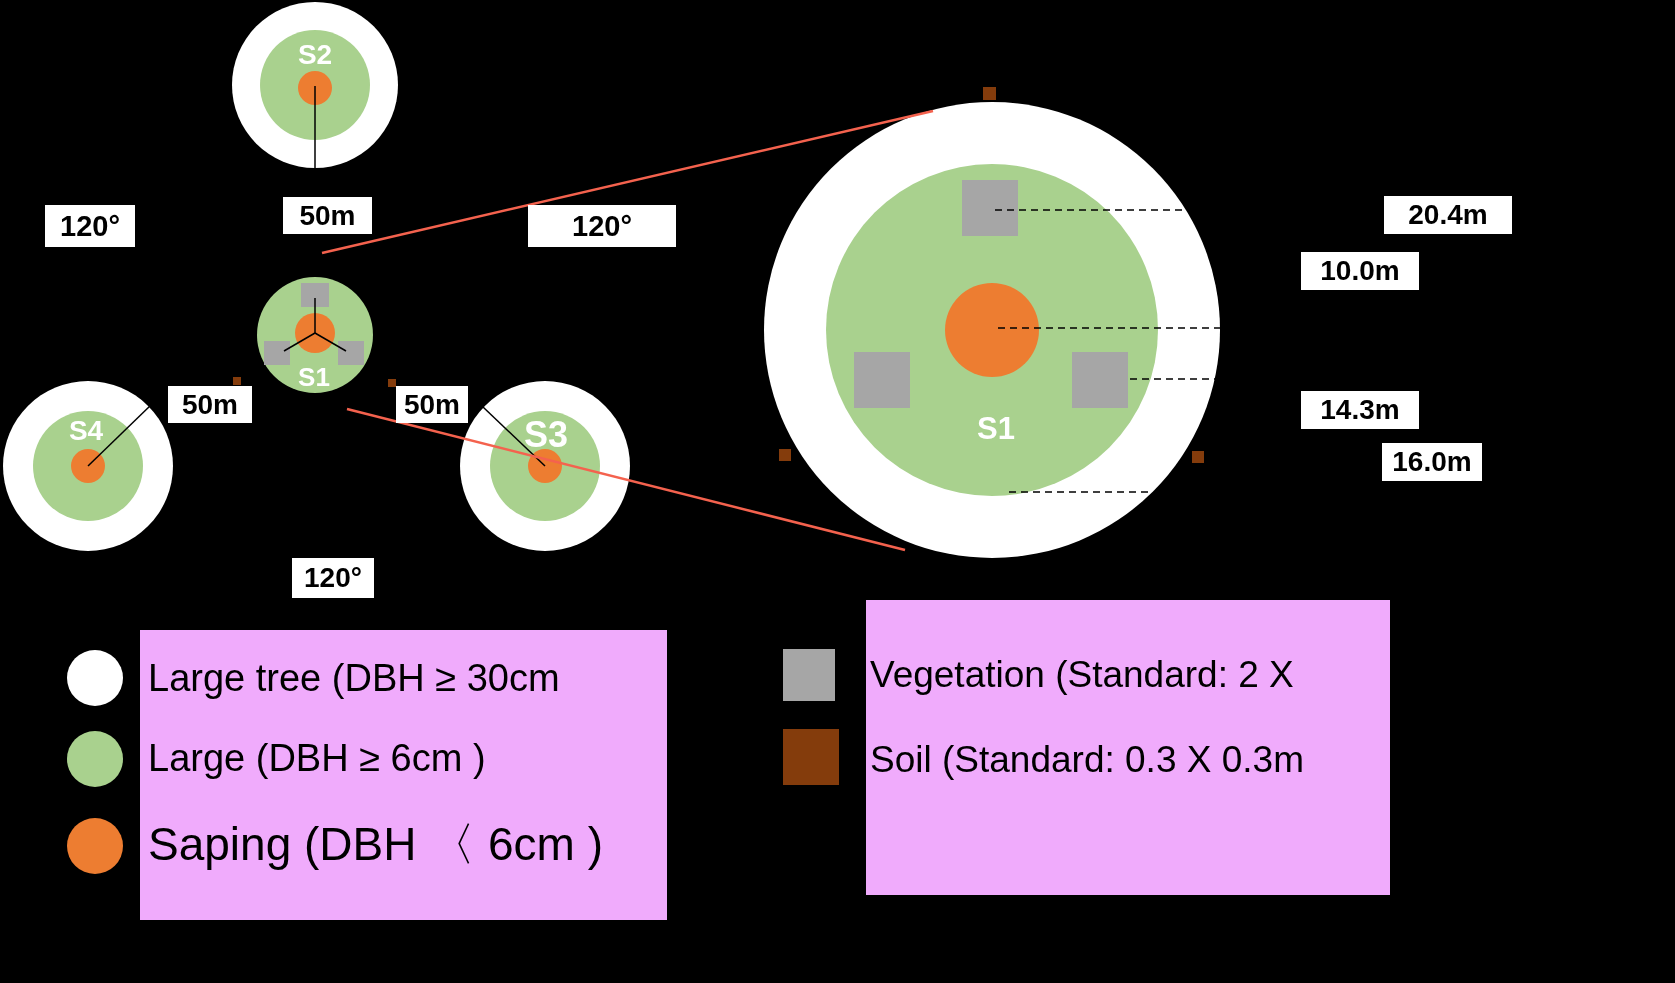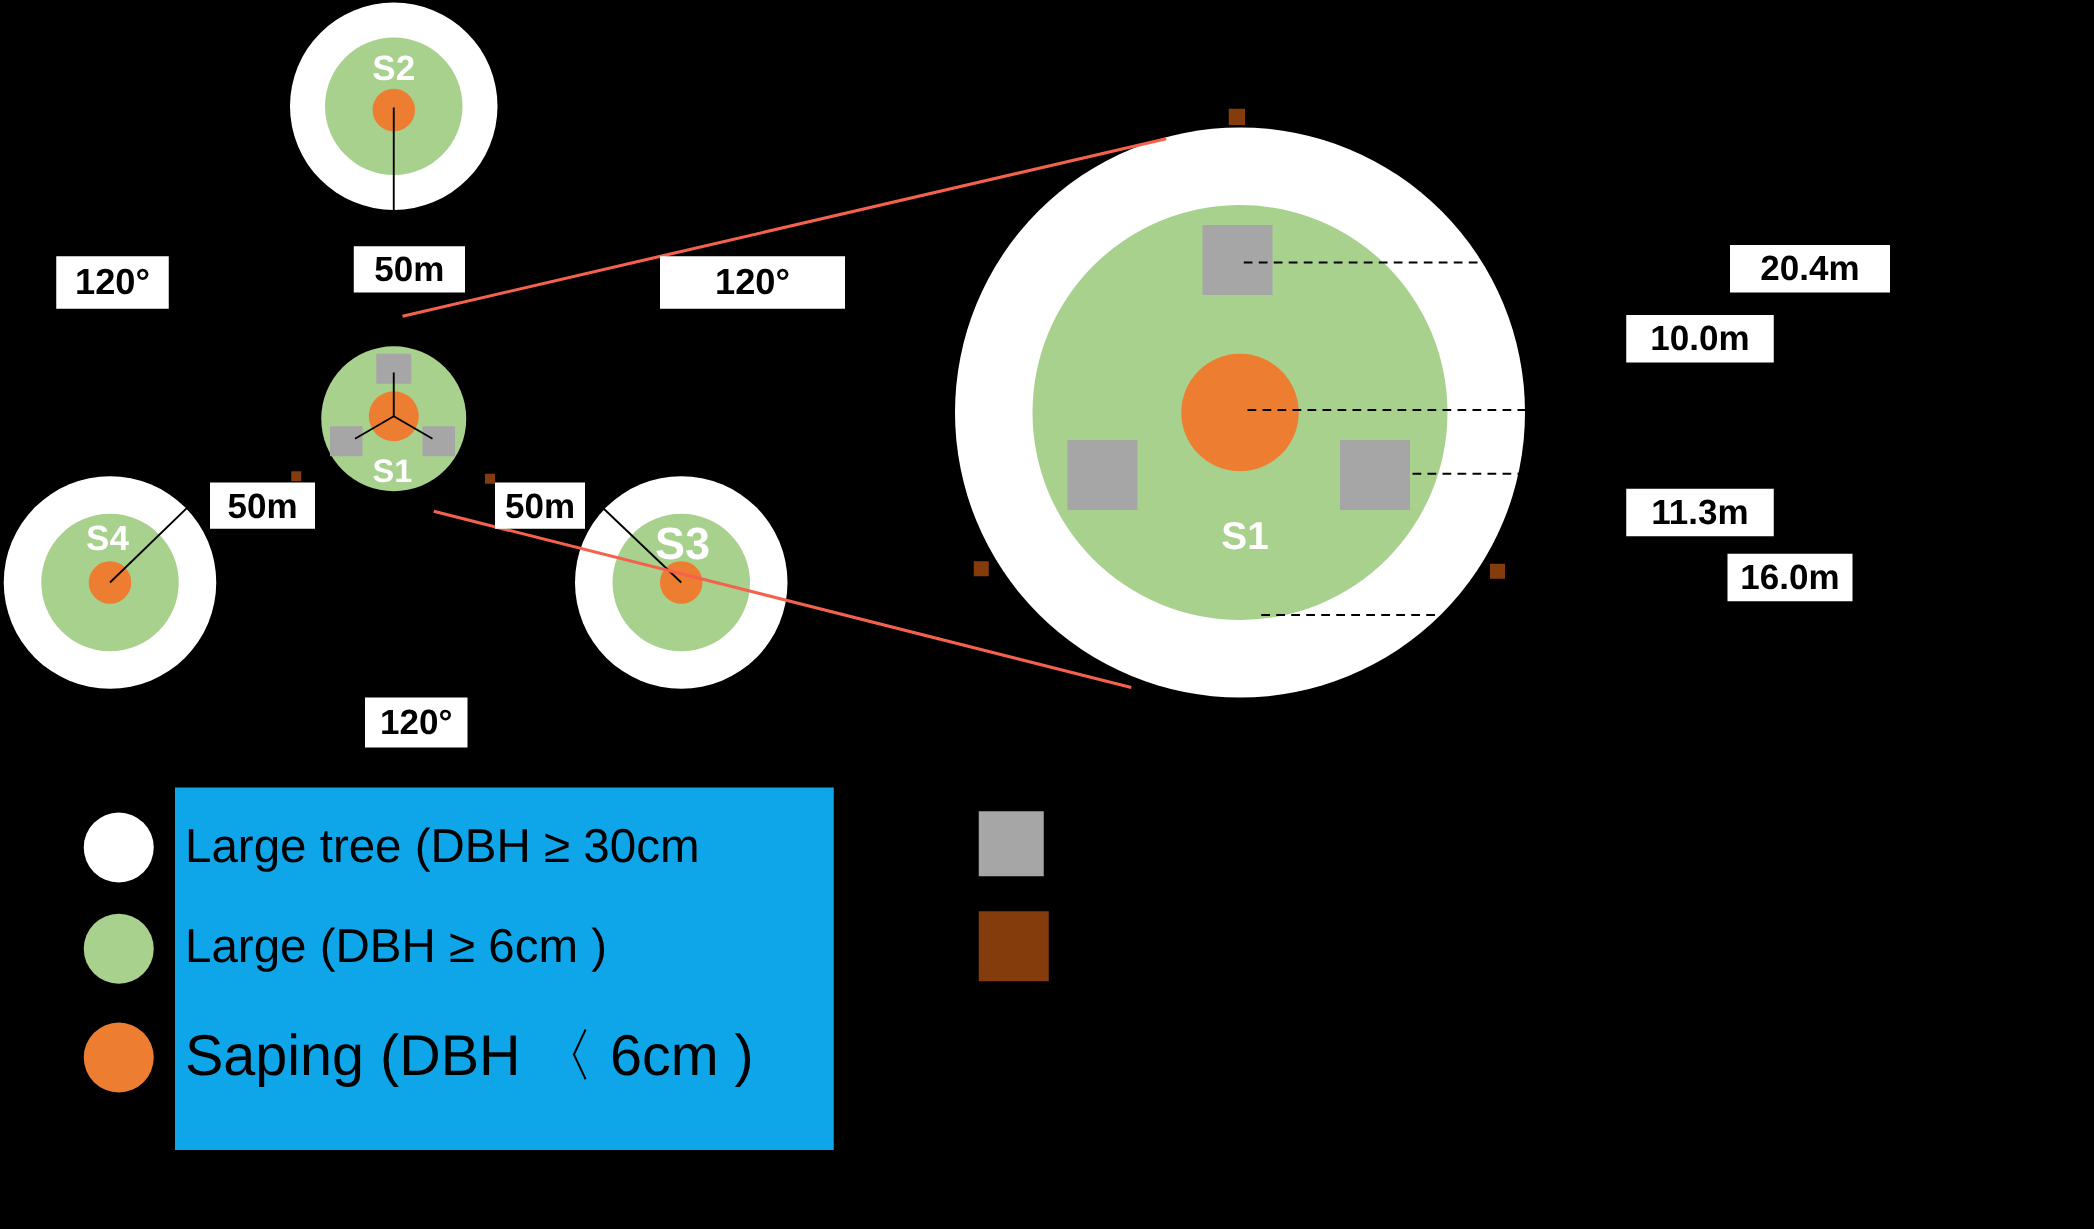--- a/index.html
+++ b/index.html
@@ -19,21 +19,21 @@
   .plot-label {
     position: absolute; z-index: 20; color: #ffffff; font-weight: bold;
     transform: translate(-50%, -50%); white-space: nowrap;
   }
   .lbl-box {
     position: absolute; z-index: 30; background: #ffffff; color: #000;
     font-weight: bold; display: flex; align-items: center; justify-content: center;
     white-space: nowrap;
     text-align: right;
   }
-  .legend-box { position: absolute; background: #0ea5e9; z-index: 5; overflow: hidden; }
+  .legend-box { position: absolute; background: #f0abfc; z-index: 5; overflow: hidden; }
   .legend-text {
     position: absolute; z-index: 6; color: #000; white-space: nowrap;
     transform: translateY(-50%);
   }
 </style>
 </head>
 <body>
 
 <div class="canvas">
 
@@ -94,28 +94,32 @@
 
   <div class="lbl-box" style="left:45px; top:205px; width:90px; height:42px; font-size:29px;">120°</div>
   <div class="lbl-box" style="left:283px; top:197px; width:89px; height:37px; font-size:28px;">50m</div>
   <div class="lbl-box" style="left:528px; top:205px; width:148px; height:42px; font-size:29px;">120°</div>
   <div class="lbl-box" style="left:168px; top:386px; width:84px; height:37px; font-size:28px;">50m</div>
   <div class="lbl-box" style="left:396px; top:386px; width:72px; height:37px; font-size:28px;">50m</div>
   <div class="lbl-box" style="left:292px; top:558px; width:82px; height:40px; font-size:28px;">120°</div>
 
   <div class="lbl-box" style="left:1384px; top:196px; width:128px; height:38px; font-size:28px;">20.4m</div>
   <div class="lbl-box" style="left:1301px; top:252px; width:118px; height:38px; font-size:28px;">10.0m</div>
-  <div class="lbl-box" style="left:1301px; top:391px; width:118px; height:38px; font-size:28px;">11.3m</div>
+  <div class="lbl-box" style="left:1301px; top:391px; width:118px; height:38px; font-size:28px;">14.3m</div>
   <div class="lbl-box" style="left:1382px; top:443px; width:100px; height:38px; font-size:28px;">16.0m</div>
 
   <div class="legend-box" style="left:140px; top:630px; width:527px; height:290px;">
     <div class="legend-text" style="left:8px; top:48px; font-size:38px;">Large tree (DBH ≥ 30cm</div>
     <div class="legend-text" style="left:8px; top:128px; font-size:38px;">Large (DBH ≥ 6cm )</div>
     <div class="legend-text" style="left:8px; top:215px; font-size:46px;">Saping (DBH 〈 6cm )</div>
   </div>
   <div class="circle white-c" style="left:67px; top:650px; width:56px; height:56px; z-index:6;"></div>
   <div class="circle green-c" style="left:67px; top:731px; width:56px; height:56px; z-index:6;"></div>
   <div class="circle orange-c" style="left:67px; top:818px; width:56px; height:56px; z-index:6;"></div>
 
+  <div class="legend-box" style="left:866px; top:600px; width:524px; height:295px;">
+    <div class="legend-text" style="left:4px; top:75px; font-size:37px;">Vegetation (Standard: 2 X</div>
+    <div class="legend-text" style="left:4px; top:160px; font-size:37px;">Soil (Standard: 0.3 X 0.3m</div>
+  </div>
   <div class="sq gray-sq" style="left:783px; top:649px; width:52px; height:52px; z-index:6;"></div>
   <div class="sq brown-sq" style="left:783px; top:729px; width:56px; height:56px; z-index:6;"></div>
 
 </div>
 
 </body></html>

